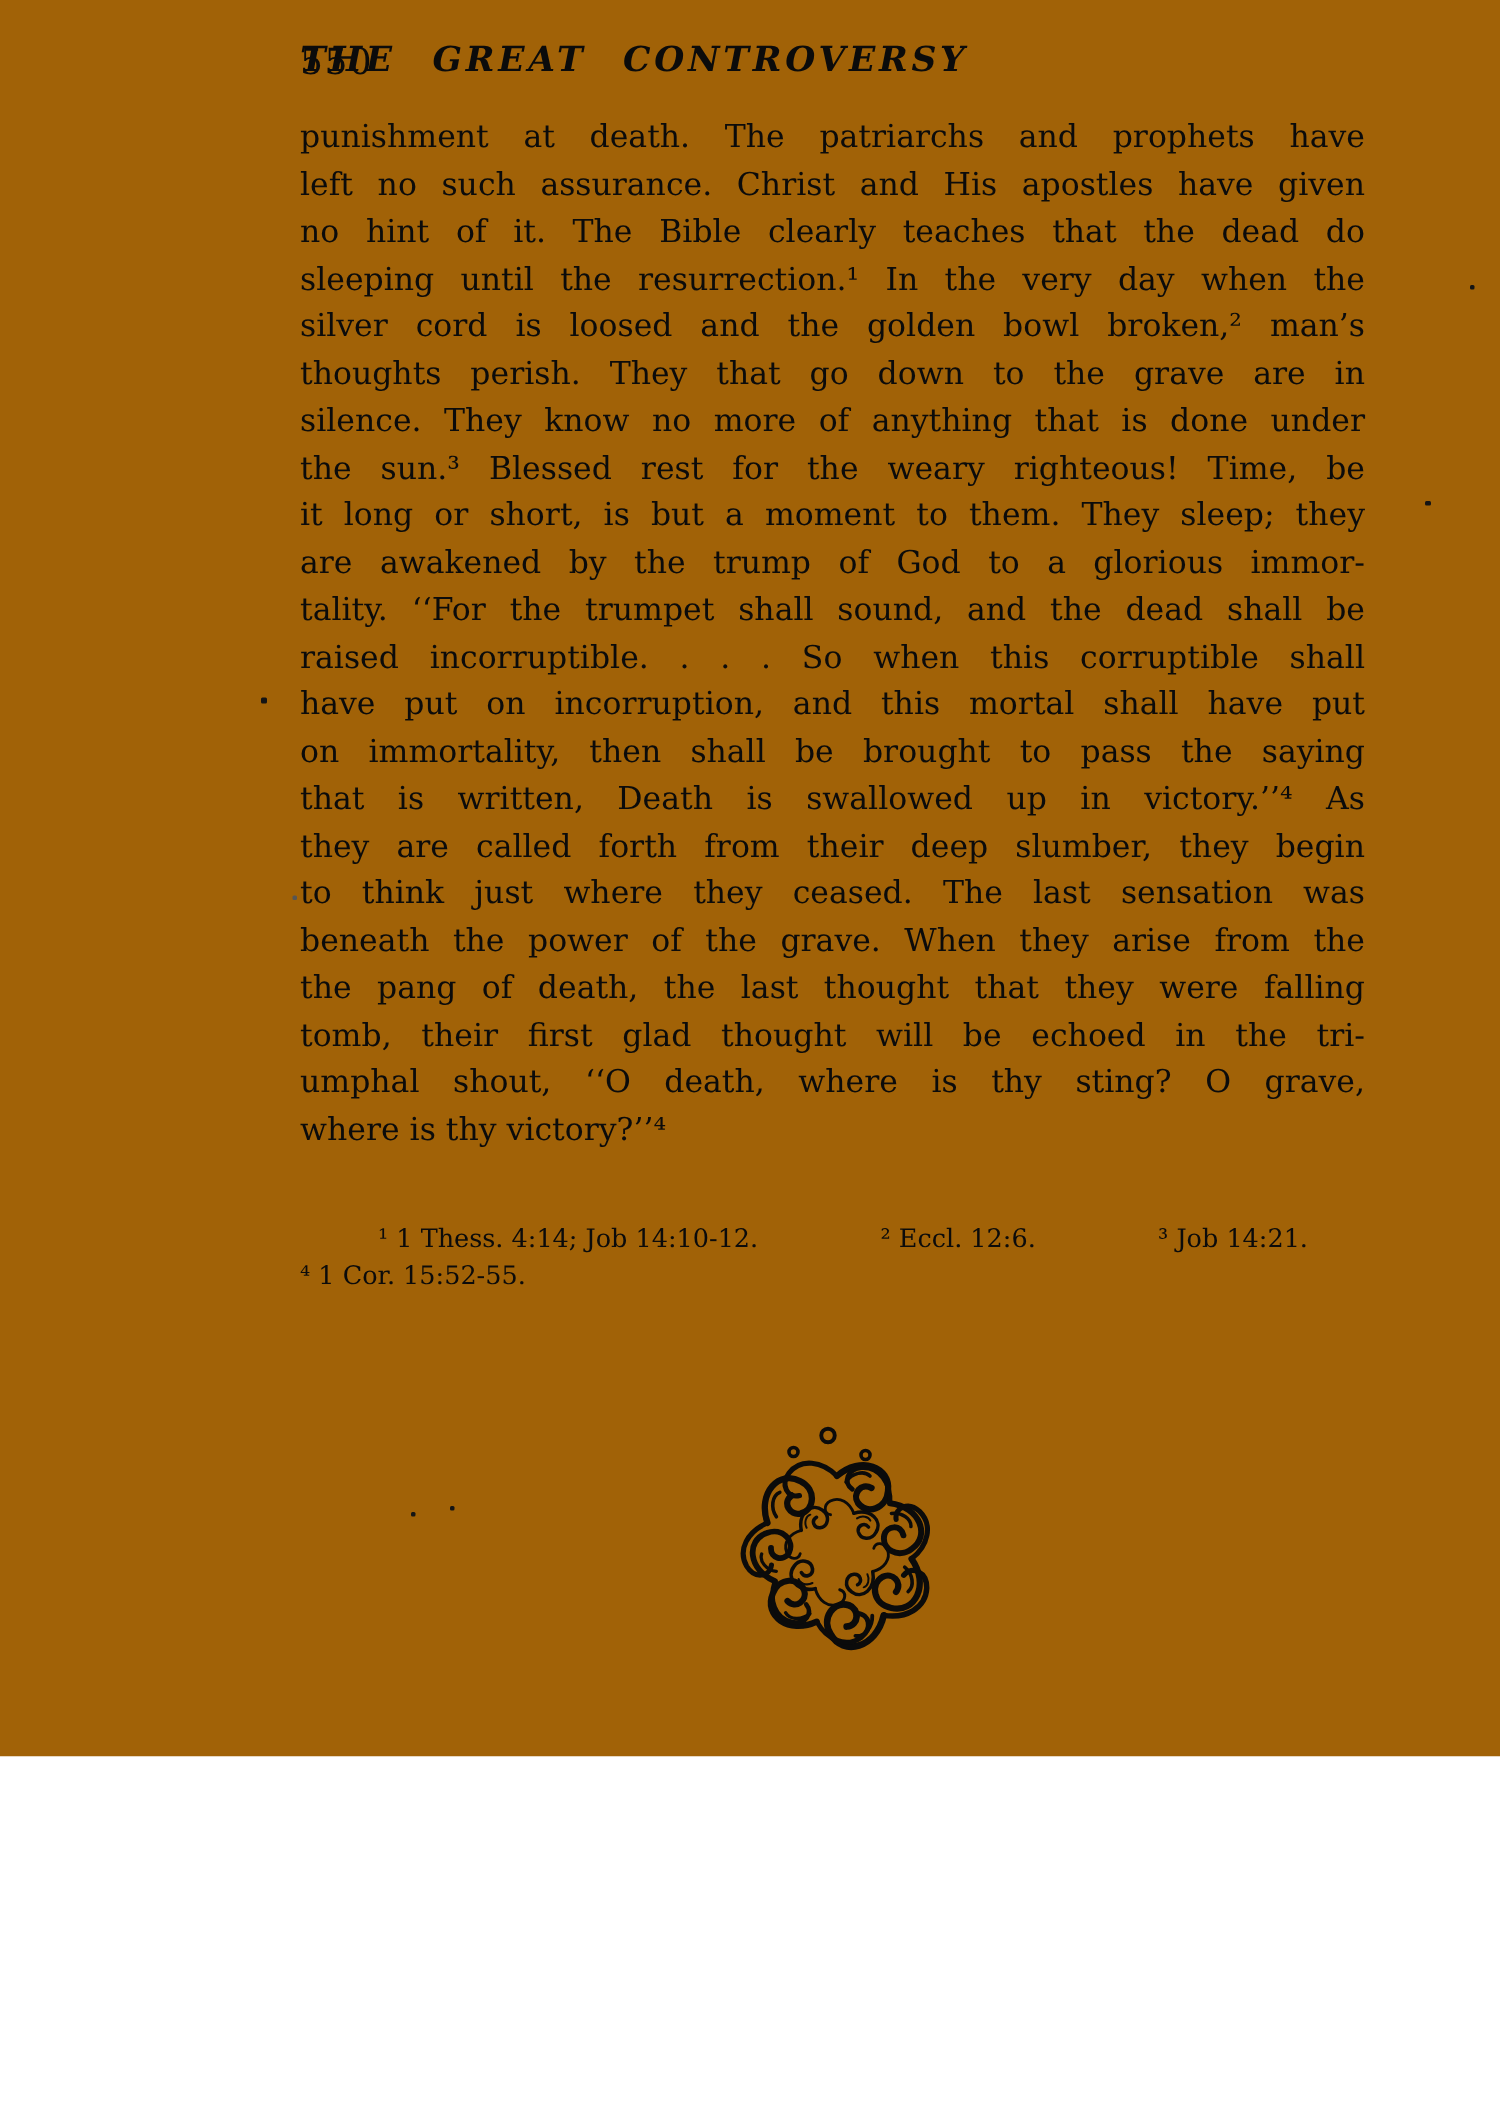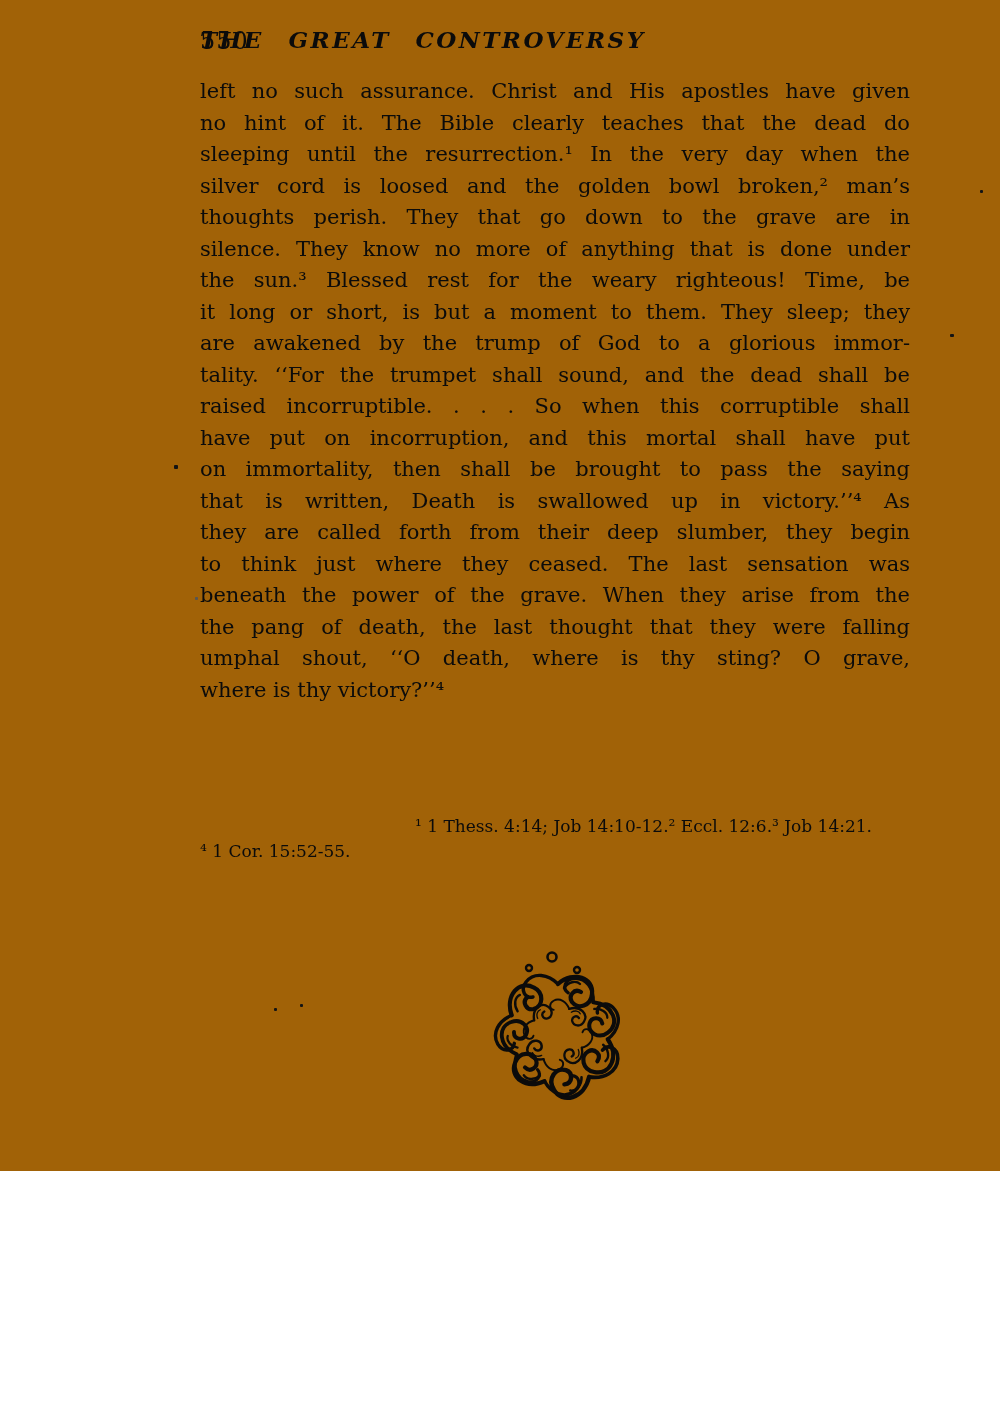--- a/index.html
+++ b/index.html
@@ -14,21 +14,21 @@
     font-style:italic;font-weight:bold;font-size:23px;
     letter-spacing:2.5px;word-spacing:14px;
   }
   .body-text{position:absolute;top:76px;left:200px;width:710px;font-size:21px;line-height:31.5px;}
   .line{
     height:31.5px;text-align:justify;text-align-last:justify;text-justify:inter-word;
     white-space:normal;overflow:visible;
   }
   .line.last{text-align-last:left;}
   .footnotes{position:absolute;top:816px;left:200px;width:710px;font-size:17px;line-height:20px;}
-  .fn-row1{display:flex;justify-content:flex-end;margin:0 38px 0 52px;}
+  .fn-row1{display:flex;justify-content:space-between;margin:0 38px 0 52px;gap:37px;}
   .fn-row2{text-align:left;margin-top:5px;}
   .ornament{position:absolute;left:483px;top:948px;width:150px;height:160px;}
   .speck{position:absolute;background:#141414;border-radius:1px;}
   .speck.s1{left:174px;top:465px;width:4px;height:4px;}
   .speck.s2{left:195px;top:597px;width:3px;height:3px;background:#555;}
   .speck.s3{left:980px;top:190px;width:3px;height:3px;}
   .speck.s4{left:950px;top:334px;width:4px;height:3px;}
   .speck.s5{left:274px;top:1008px;width:3px;height:3px;}
   .speck.s6{left:300px;top:1004px;width:3px;height:3px;}
 </style>
@@ -36,38 +36,40 @@
 <body>
 
 <div class="page">
 
   <div class="header">
     <span class="page-number">550</span>
     <span class="running-title">THE GREAT CONTROVERSY</span>
   </div>
 
   <div class="body-text">
+    <div class="line">punishment at death. The patriarchs and prophets have</div>
     <div class="line">left no such assurance. Christ and His apostles have given</div>
     <div class="line">no hint of it. The Bible clearly teaches that the dead do</div>
     <div class="line">sleeping until the resurrection.¹ In the very day when the</div>
     <div class="line">silver cord is loosed and the golden bowl broken,² man’s</div>
     <div class="line">thoughts perish. They that go down to the grave are in</div>
     <div class="line">silence. They know no more of anything that is done under</div>
     <div class="line">the sun.³ Blessed rest for the weary righteous! Time, be</div>
     <div class="line">it long or short, is but a moment to them. They sleep; they</div>
     <div class="line">are awakened by the trump of God to a glorious immor-</div>
     <div class="line">tality. ‘‘For the trumpet shall sound, and the dead shall be</div>
     <div class="line">raised incorruptible. . . . So when this corruptible shall</div>
     <div class="line">have put on incorruption, and this mortal shall have put</div>
     <div class="line">on immortality, then shall be brought to pass the saying</div>
     <div class="line">that is written, Death is swallowed up in victory.’’⁴ As</div>
     <div class="line">they are called forth from their deep slumber, they begin</div>
     <div class="line">to think just where they ceased. The last sensation was</div>
     <div class="line">beneath the power of the grave. When they arise from the</div>
     <div class="line">the pang of death, the last thought that they were falling</div>
+    <div class="line">tomb, their first glad thought will be echoed in the tri-</div>
     <div class="line">umphal shout, ‘‘O death, where is thy sting? O grave,</div>
     <div class="line last">where is thy victory?’’⁴</div>
   </div>
 
   <div class="footnotes">
     <div class="fn-row1">
       <span>¹ 1 Thess. 4:14; Job 14:10-12.</span>
       <span>² Eccl. 12:6.</span>
       <span>³ Job 14:21.</span>
     </div>

